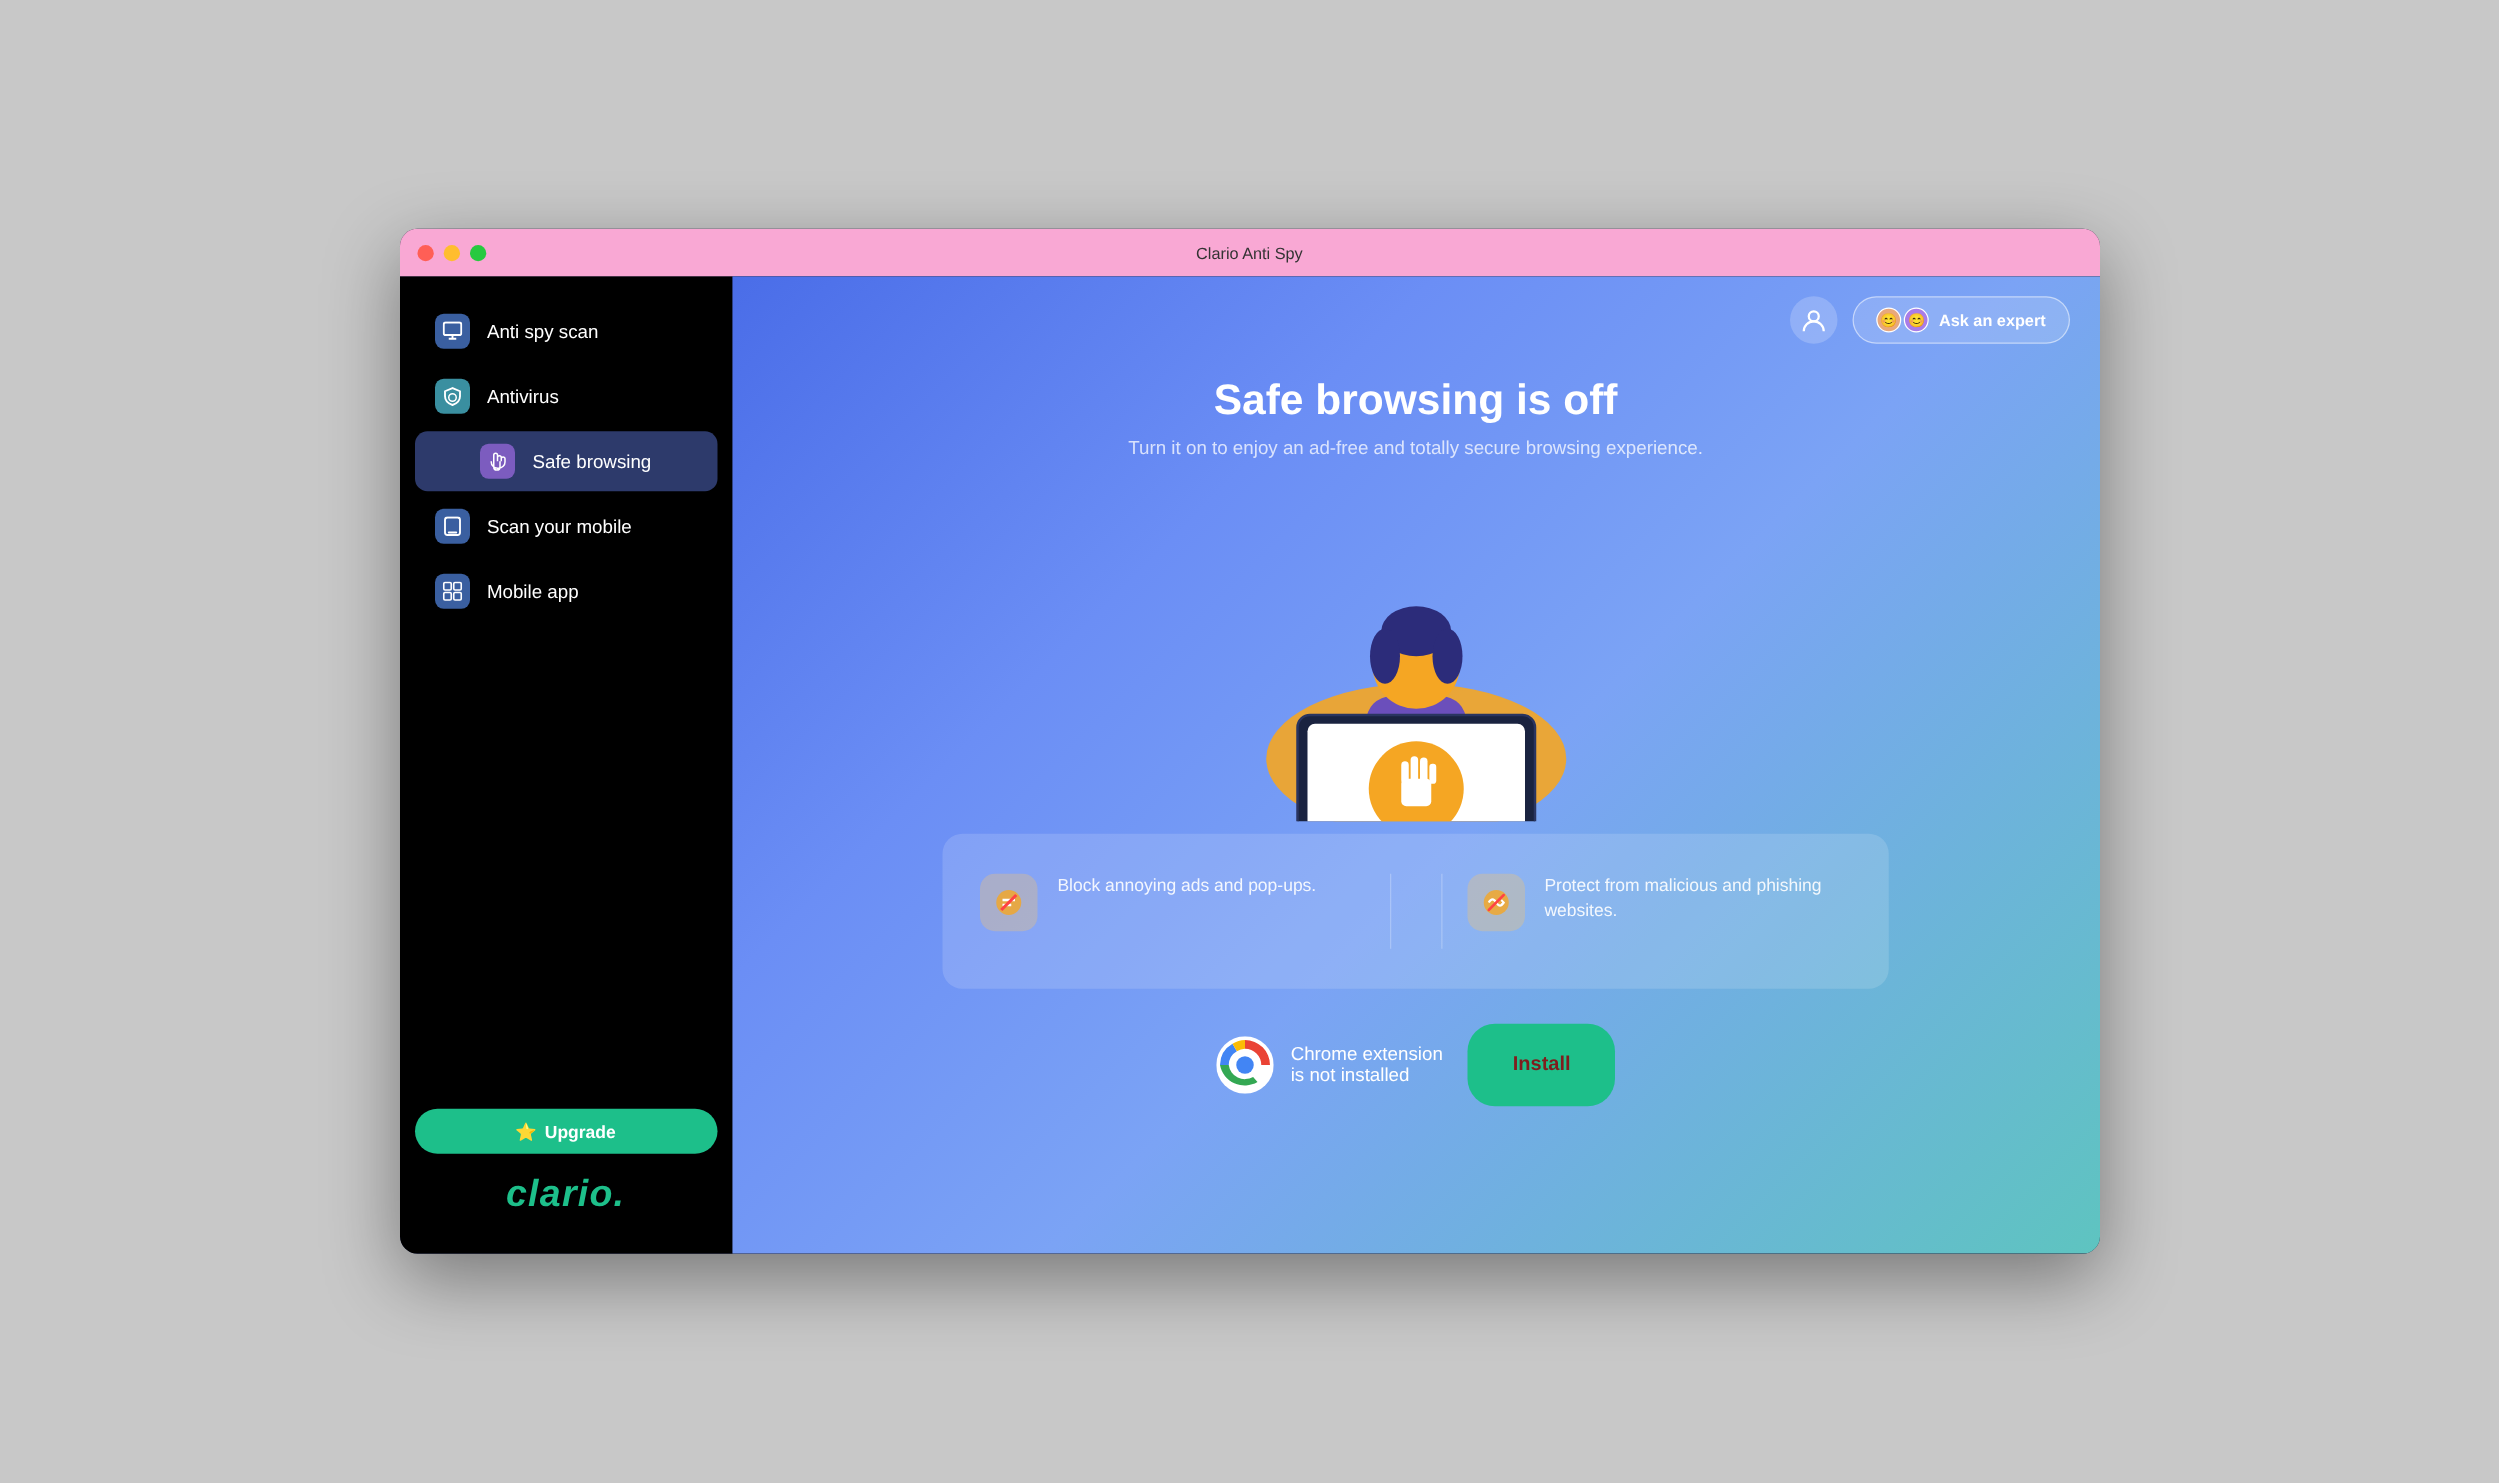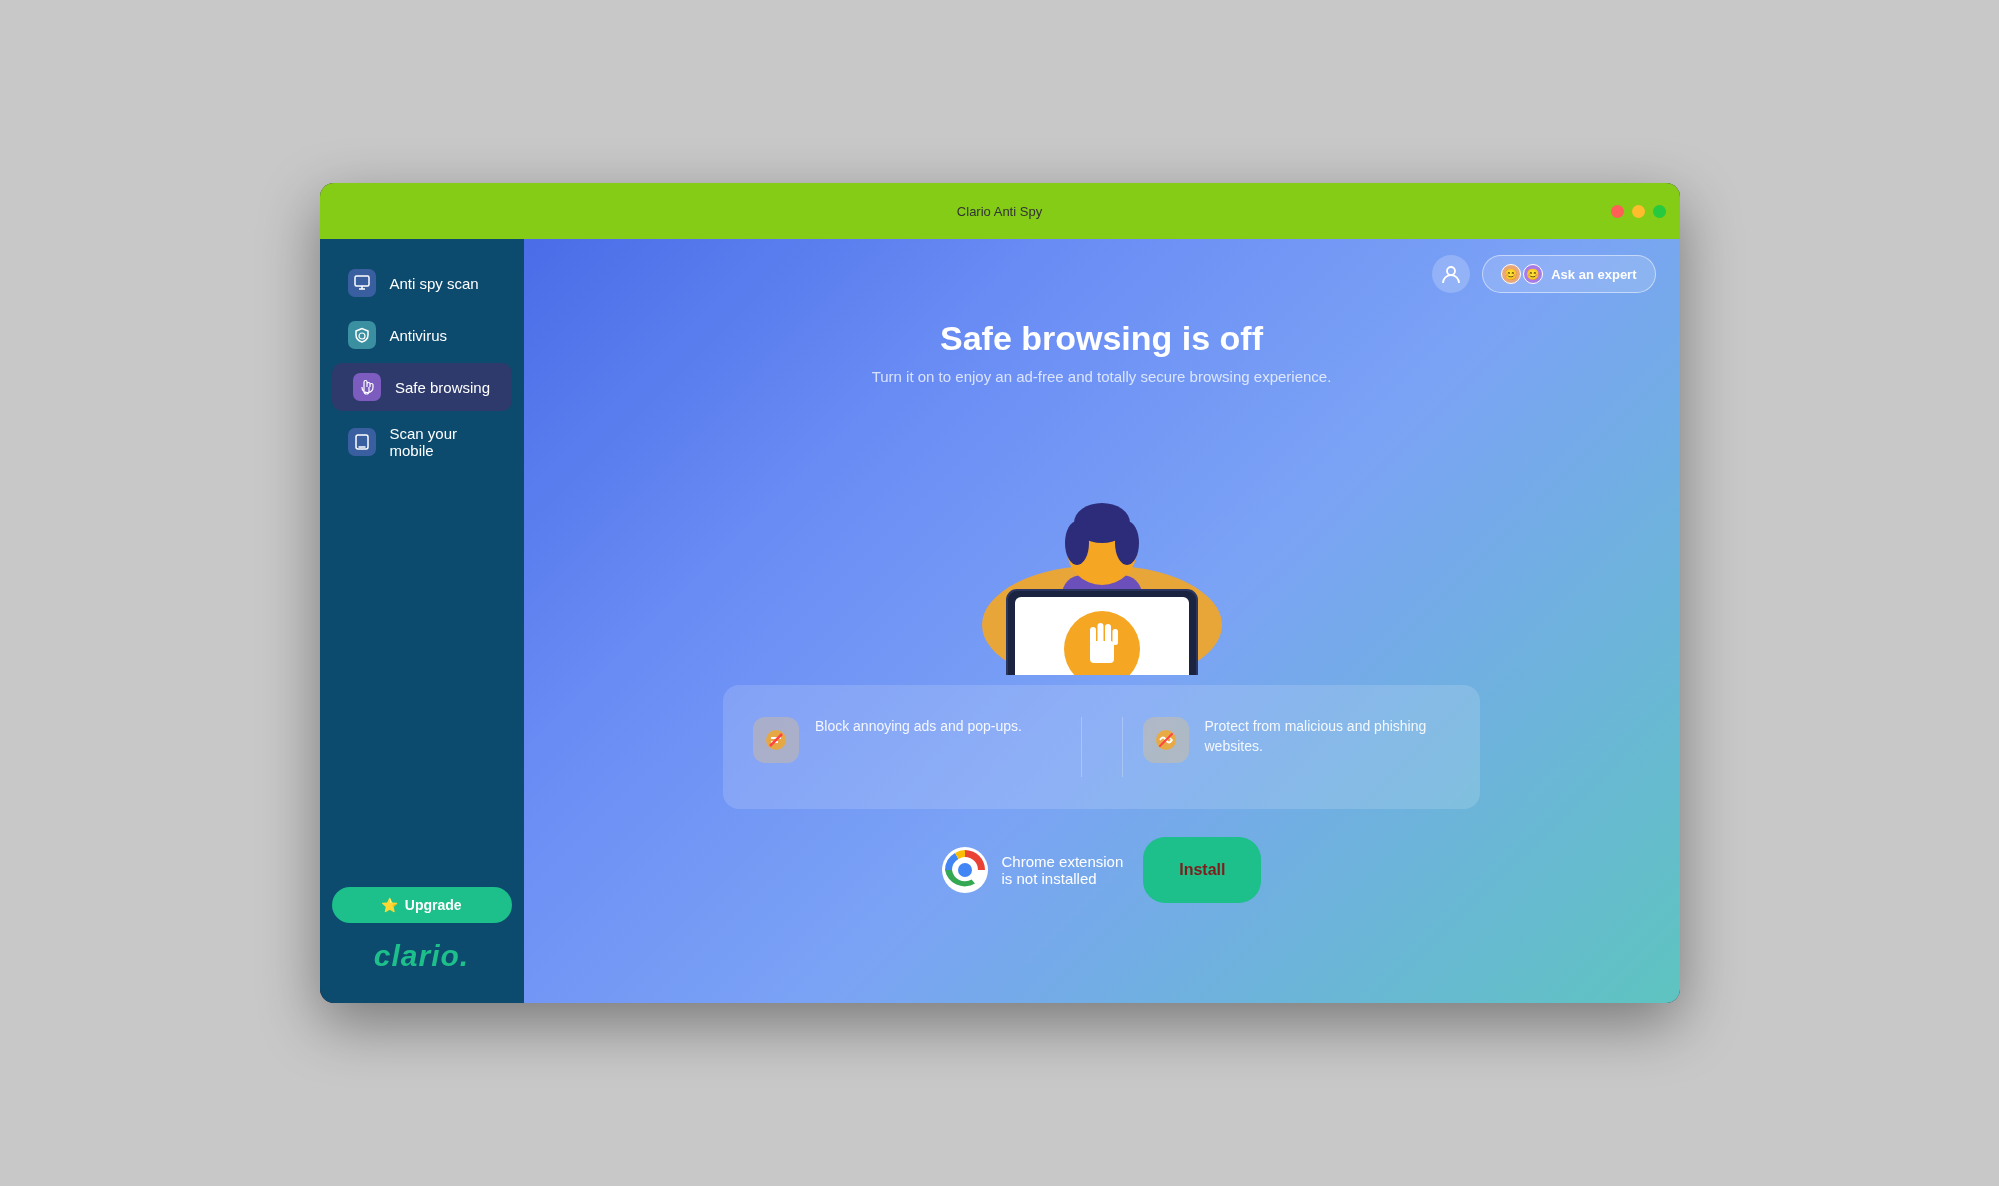--- a/index.html
+++ b/index.html
@@ -18,28 +18,27 @@
       border-radius: 14px;
       overflow: hidden;
       box-shadow: 0 20px 60px rgba(0,0,0,0.4);
       display: flex;
       flex-direction: column;
       background: #1a1f3a;
     }
 
     
     .titlebar {
-      background: #84cc16;
-      height: 56px;
+      background: #f9a8d4;
+      height: 38px;
       display: flex;
       align-items: center;
       padding: 0 14px;
       position: relative;
       flex-shrink: 0;
-      justify-content: flex-end;
     }
     .traffic-lights {
       display: flex;
       gap: 8px;
     }
     .traffic-light {
       width: 13px;
       height: 13px;
       border-radius: 50%;
     }
@@ -57,22 +56,22 @@
 
     
     .app-body {
       display: flex;
       flex: 1;
       overflow: hidden;
     }
 
     
     .sidebar {
-      width: 204px;
-      background: #0c4a6e;
+      width: 266px;
+      background: #000000;
       display: flex;
       flex-direction: column;
       padding: 20px 12px;
       flex-shrink: 0;
       border-radius: 0 0 0 14px;
     }
 
     .nav-items {
       flex: 1;
       display: flex;
@@ -367,20 +366,31 @@
         <div class="nav-item">
           <div class="nav-icon icon-mobile">
             <svg width="14" height="16" viewBox="0 0 14 16" fill="none">
               <rect x="1" y="1" width="12" height="14" rx="2" stroke="white" stroke-width="1.5"></rect>
               <line x1="4" y1="13" x2="10" y2="13" stroke="white" stroke-width="1.5" stroke-linecap="round"></line>
             </svg>
           </div>
           <span>Scan your mobile</span>
         </div>
 
+        <div class="nav-item">
+          <div class="nav-icon icon-grid">
+            <svg width="16" height="16" viewBox="0 0 16 16" fill="none">
+              <rect x="1" y="1" width="6" height="6" rx="1" stroke="white" stroke-width="1.3"></rect>
+              <rect x="9" y="1" width="6" height="6" rx="1" stroke="white" stroke-width="1.3"></rect>
+              <rect x="1" y="9" width="6" height="6" rx="1" stroke="white" stroke-width="1.3"></rect>
+              <rect x="9" y="9" width="6" height="6" rx="1" stroke="white" stroke-width="1.3"></rect>
+            </svg>
+          </div>
+          <span>Mobile app</span>
+        </div>
 
       </div>
 
       <div class="sidebar-bottom">
         <button class="upgrade-btn">
           <span>⭐</span>
           <span>Upgrade</span>
         </button>
         <div class="clario-logo">
           <span>clario</span><span style="color:#1dbf8a;">.</span>

